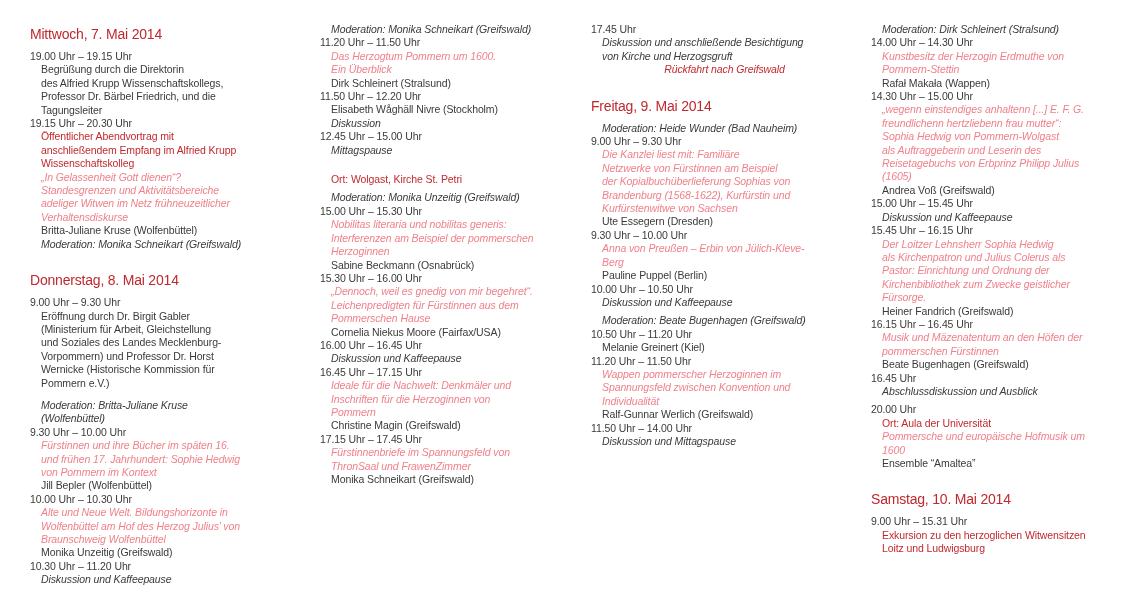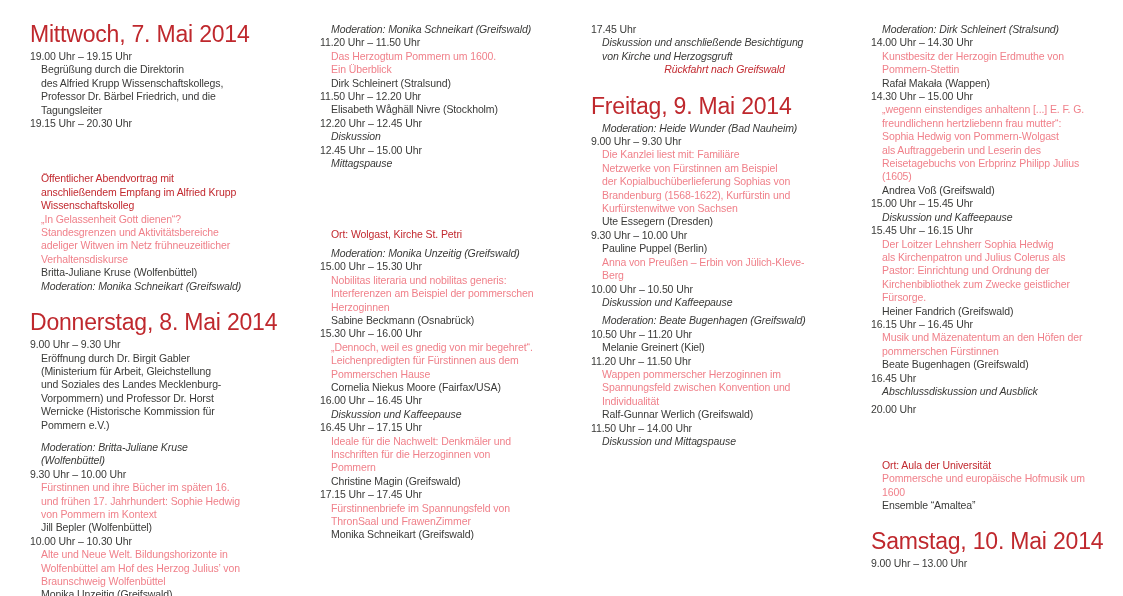--- a/index.html
+++ b/index.html
@@ -12,28 +12,28 @@
     position:absolute;
     font-size:10.5px;line-height:13.4px;letter-spacing:-0.1px;
     color:var(--text,#3a3a38);
   }
   #col1{left:30px;top:24px;width:252px;}
   #col2{left:320px;top:23px;width:252px;}
   #col3{left:591px;top:23px;width:256px;}
   #col4{left:871px;top:23px;width:252px;}
   .blk{white-space:pre-line;}
   .day{
-    font-size:23px;line-height:20px;letter-spacing:-0.2px;
+    font-size:14px;line-height:20px;letter-spacing:-0.2px;
     color:var(--day,#bf282d);margin:19px 0 6px 0;
   }
   .col .day:first-child{margin-top:0;}
   .time{margin-left:0;}
   .body,.speaker,.title,.session,.note,.note-red{margin-left:11px;}
-  .title{color:var(--pink,#f0808a);}
-  .session{color:var(--red,#c2292f);margin-top:42px;}
+  .title{color:var(--pink,#f0808a);font-style:italic;}
+  .session{color:var(--red,#c2292f);}
   .note{font-style:italic;}
   .note-red{font-style:italic;color:var(--red,#c2292f);text-align:center;}
   .gap-xs{height:5px;}
   .gap-sm{height:9px;}
   .gap-lg{height:16px;}
 </style>
 </head>
 <body style="--day: #bf282d; --red: #c2292f; --pink: #f0808a; --text: #3a3a38;">
 
 <div class="page">
@@ -79,21 +79,20 @@
       <div class="blk note">Diskussion und Kaffeepause</div>
     </div>
   <div class="col" id="col2">
       <div class="blk note">Moderation: Monika Schneikart (Greifswald)</div>
       <div class="blk time">11.20 Uhr – 11.50 Uhr</div>
       <div class="blk title">Das Herzogtum Pommern um 1600.
 Ein Überblick</div>
       <div class="blk speaker">Dirk Schleinert (Stralsund)</div>
       <div class="blk time">11.50 Uhr – 12.20 Uhr</div>
       <div class="blk speaker">Elisabeth Wåghäll Nivre (Stockholm)</div>
-      <div class="blk time">12.20 Uhr – 12.45 Uhr</div>
       <div class="blk note">Diskussion</div>
       <div class="blk time">12.45 Uhr – 15.00 Uhr</div>
       <div class="blk note">Mittagspause</div>
       <div class="blk gap-lg"></div>
       <div class="blk session">Ort: Wolgast, Kirche St. Petri</div>
       <div class="blk gap-xs"></div>
       <div class="blk note">Moderation: Monika Unzeitig (Greifswald)</div>
       <div class="blk time">15.00 Uhr – 15.30 Uhr</div>
       <div class="blk title">Nobilitas literaria und nobilitas generis:
 Interferenzen am Beispiel der pommerschen
@@ -124,23 +123,23 @@
       <div class="blk day">Freitag, 9. Mai 2014</div>
       <div class="blk note">Moderation: Heide Wunder (Bad Nauheim)</div>
       <div class="blk time">9.00 Uhr – 9.30 Uhr</div>
       <div class="blk title">Die Kanzlei liest mit: Familiäre
 Netzwerke von Fürstinnen am Beispiel
 der Kopialbuchüberlieferung Sophias von
 Brandenburg (1568-1622), Kurfürstin und
 Kurfürstenwitwe von Sachsen</div>
       <div class="blk speaker">Ute Essegern (Dresden)</div>
       <div class="blk time">9.30 Uhr – 10.00 Uhr</div>
-      <div class="blk speaker">Pauline Puppel (Berlin)</div>
       <div class="blk title">Anna von Preußen – Erbin von Jülich-Kleve-
 Berg</div>
+      <div class="blk speaker">Pauline Puppel (Berlin)</div>
       <div class="blk time">10.00 Uhr – 10.50 Uhr</div>
       <div class="blk note">Diskussion und Kaffeepause</div>
       <div class="blk gap-xs"></div>
       <div class="blk note">Moderation: Beate Bugenhagen (Greifswald)</div>
       <div class="blk time">10.50 Uhr – 11.20 Uhr</div>
       <div class="blk speaker">Melanie Greinert (Kiel)</div>
       <div class="blk time">11.20 Uhr – 11.50 Uhr</div>
       <div class="blk title">Wappen pommerscher Herzoginnen im
 Spannungsfeld zwischen Konvention und
 Individualität</div>
@@ -177,17 +176,17 @@
       <div class="blk speaker">Beate Bugenhagen (Greifswald)</div>
       <div class="blk time">16.45 Uhr</div>
       <div class="blk note">Abschlussdiskussion und Ausblick</div>
       <div class="blk gap-xs"></div>
       <div class="blk time">20.00 Uhr</div>
       <div class="blk session">Ort: Aula der Universität</div>
       <div class="blk title">Pommersche und europäische Hofmusik um
 1600</div>
       <div class="blk speaker">Ensemble “Amaltea”</div>
       <div class="blk day">Samstag, 10. Mai 2014</div>
-      <div class="blk time">9.00 Uhr – 13.00 Uhr</div>
+      <div class="blk time">9.00 Uhr – 15.31 Uhr</div>
       <div class="blk session">Exkursion zu den herzoglichen Witwensitzen
 Loitz und Ludwigsburg</div>
     </div>
 </div>
 
 </body></html>

